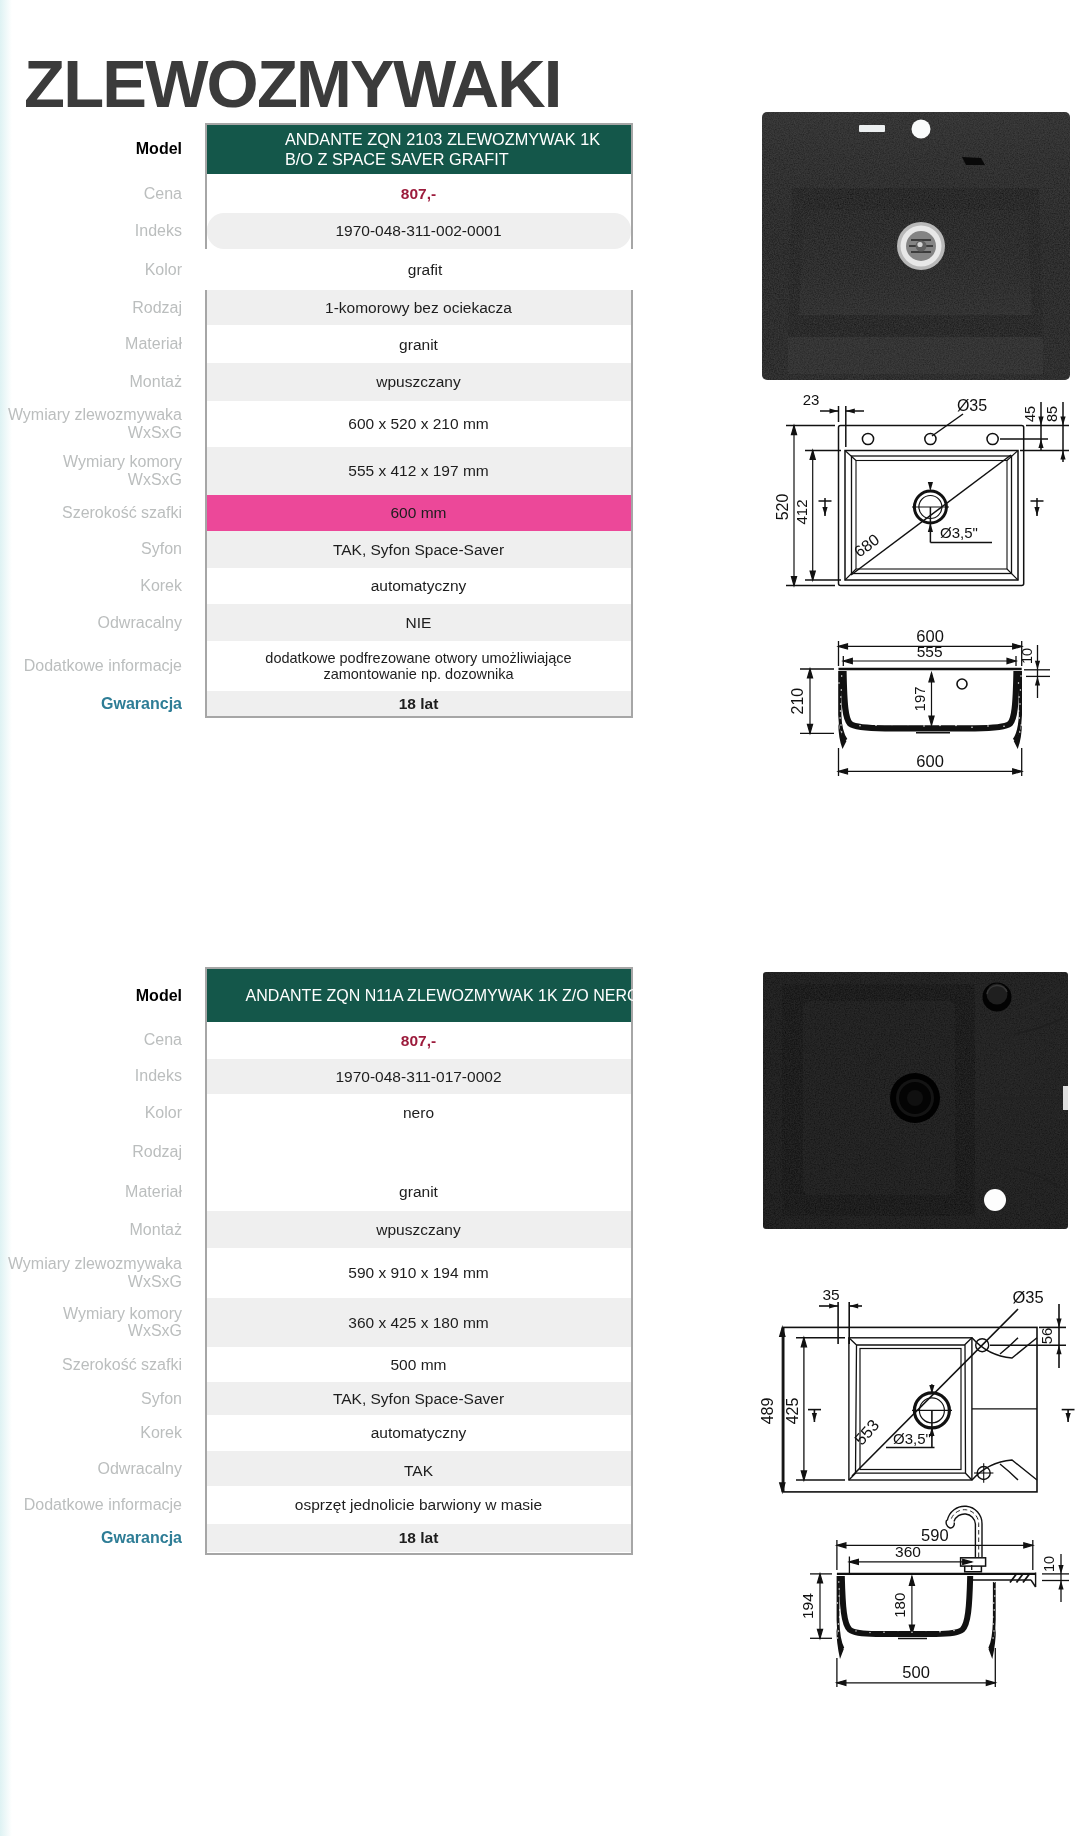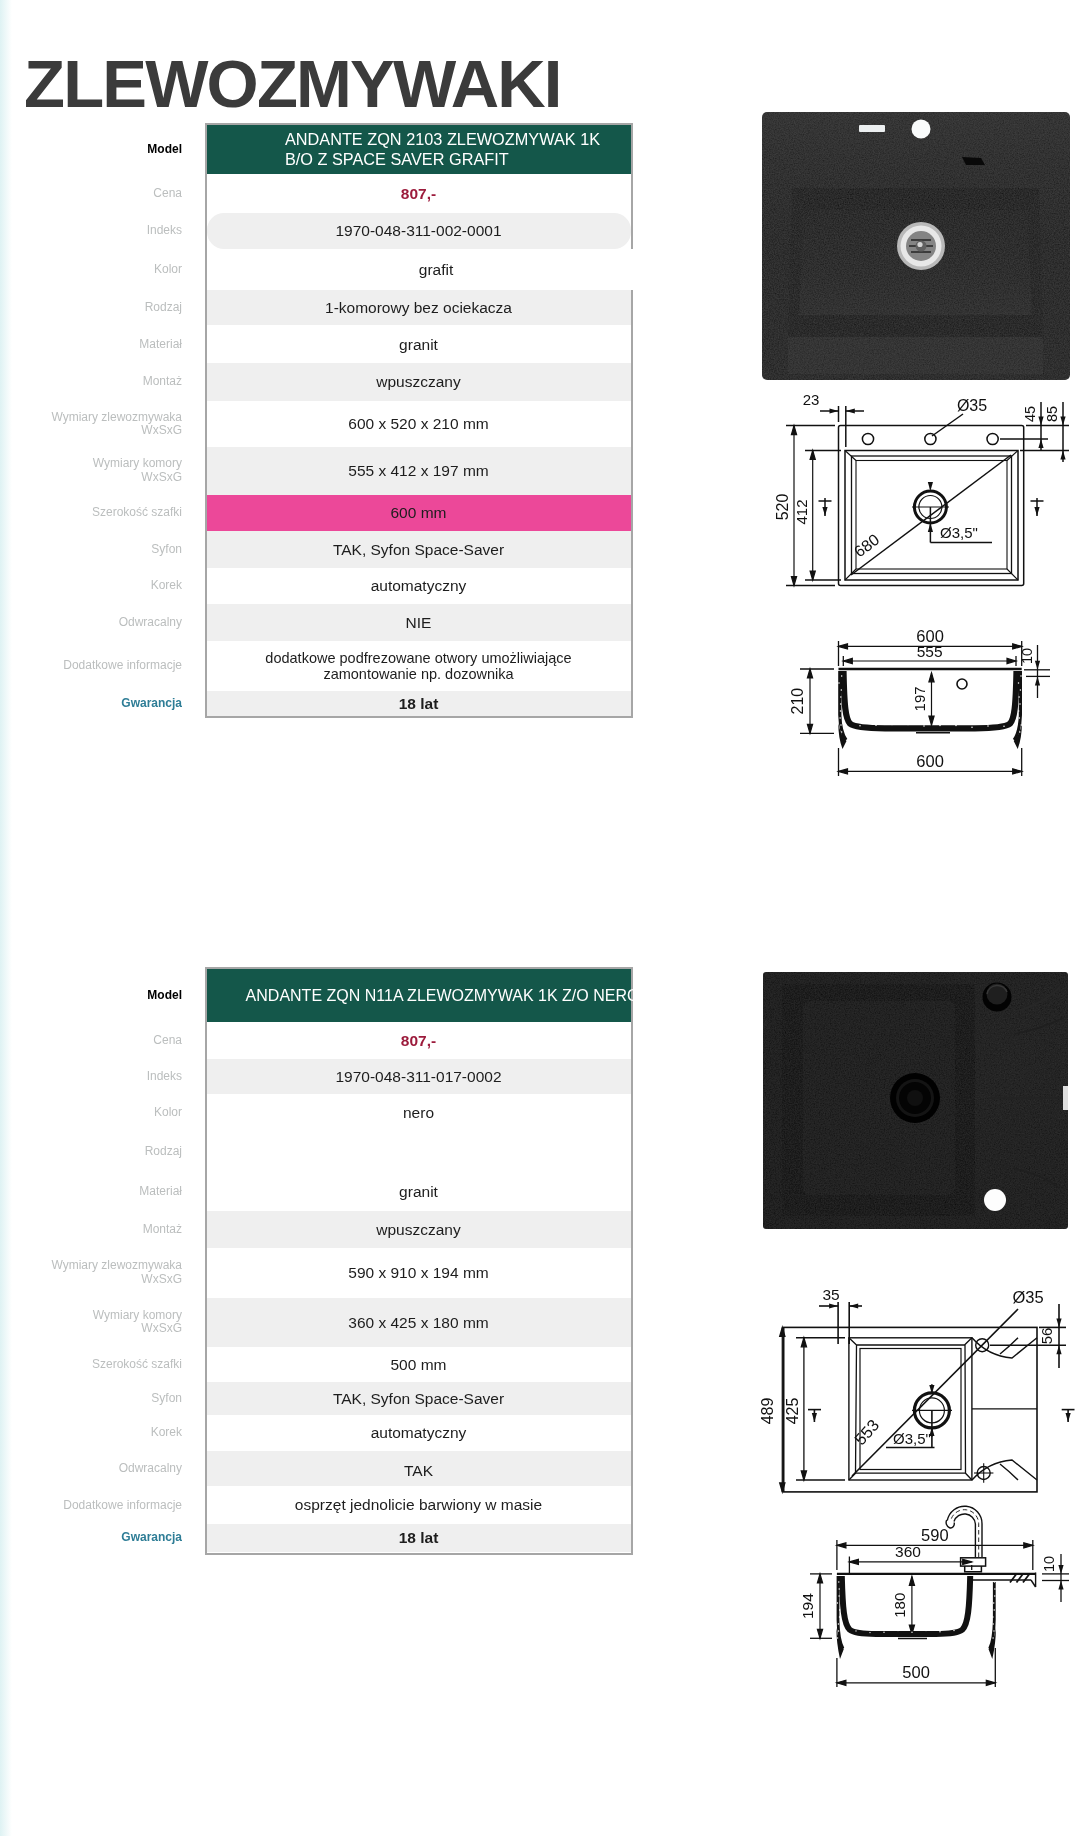--- a/index.html
+++ b/index.html
@@ -3,39 +3,39 @@
 <style>
 * { margin:0; padding:0; box-sizing:border-box; }
 html,body { width:1080px; height:1836px; background:#fff; font-family:"Liberation Sans", sans-serif; overflow:hidden; position:relative; }
 .abs { position:absolute; }
 .strip { position:absolute; left:0; top:0; width:14px; height:1836px; background:linear-gradient(90deg,#def2f3,#ffffff 85%); }
 h1 { position:absolute; left:24px; top:45px; font-size:67px; letter-spacing:-1.8px; color:#3b3b3b; font-weight:bold; }
 .tbl { position:absolute; border:2px solid #a6a6a6; background:#fff; }
 .thead { position:absolute; background:#14574a; color:#fff; font-weight:normal; display:flex; align-items:center; justify-content:center; text-align:left; line-height:1.25;padding-left:48px; }
 .row { position:absolute; display:flex; align-items:center; justify-content:center; }
 .val { width:100%; text-align:center; font-size:15.5px; color:#1d1d1d; line-height:1.14; }
-.lbl { position:absolute; left:0px; width:182px; display:flex; align-items:center; justify-content:flex-end; text-align:right; font-size:12px; color:#bbbebe; line-height:1.12; }
+.lbl { position:absolute; left:0px; width:182px; display:flex; align-items:center; justify-content:flex-end; text-align:right; font-size:16px; color:#bbbebe; line-height:1.12; }
 .lbl.mdl { color:#000; font-weight:bold; }
 svg text { fill:#111; }
 </style></head>
 <body>
 <div class="strip"></div>
 <h1>ZLEWOZMYWAKI</h1>
 <div class="tbl" style="left:204.5px;top:122.5px;width:428.0px;height:595.8px;"></div>
 <div class="thead" style="left:206.5px;top:124.5px;width:424.0px;height:49.7px;font-size:16.3px;">ANDANTE ZQN 2103 ZLEWOZMYWAK 1K<br>B/O Z SPACE SAVER GRAFIT</div>
 <div class="lbl mdl" style="top:124.5px;height:49.7px;">Model</div>
 <div class="row" style="left:206.5px;top:174.2px;width:424.0px;height:39.1px;background:#fff;">
     <div class="val" style="color:#9c1b3c;font-weight:bold;">807,-</div>
   </div>
 <div class="lbl" style="top:174.2px;height:39.1px;">Cena</div>
 <div class="row" style="left:206.5px;top:213.3px;width:424.0px;height:35.6px;background:#efefef;border-radius:17px;">
     <div class="val" style="">1970-048-311-002-0001</div>
   </div>
 <div class="lbl" style="top:213.3px;height:35.6px;">Indeks</div>
-<div class="row" style="left:214px;top:248.9px;width:444px;height:41.3px;background:#fff;">
+<div class="row" style="left:203px;top:248.9px;width:444px;height:41.3px;background:#fff;">
     <div class="val" style="">grafit</div>
   </div>
 <div class="lbl" style="top:248.9px;height:41.3px;">Kolor</div>
 <div class="row" style="left:206.5px;top:290.2px;width:424.0px;height:35.2px;background:#efefef;">
     <div class="val" style="">1-komorowy bez ociekacza</div>
   </div>
 <div class="lbl" style="top:290.2px;height:35.2px;">Rodzaj</div>
 <div class="row" style="left:206.5px;top:325.4px;width:424.0px;height:37.9px;background:#fff;">
     <div class="val" style="">granit</div>
   </div>

